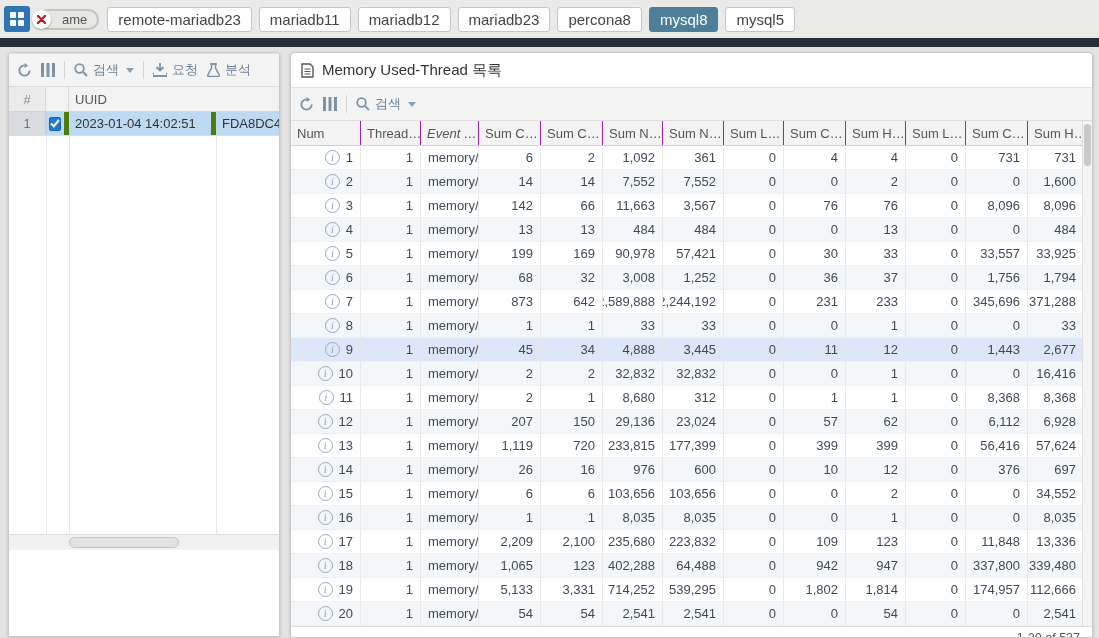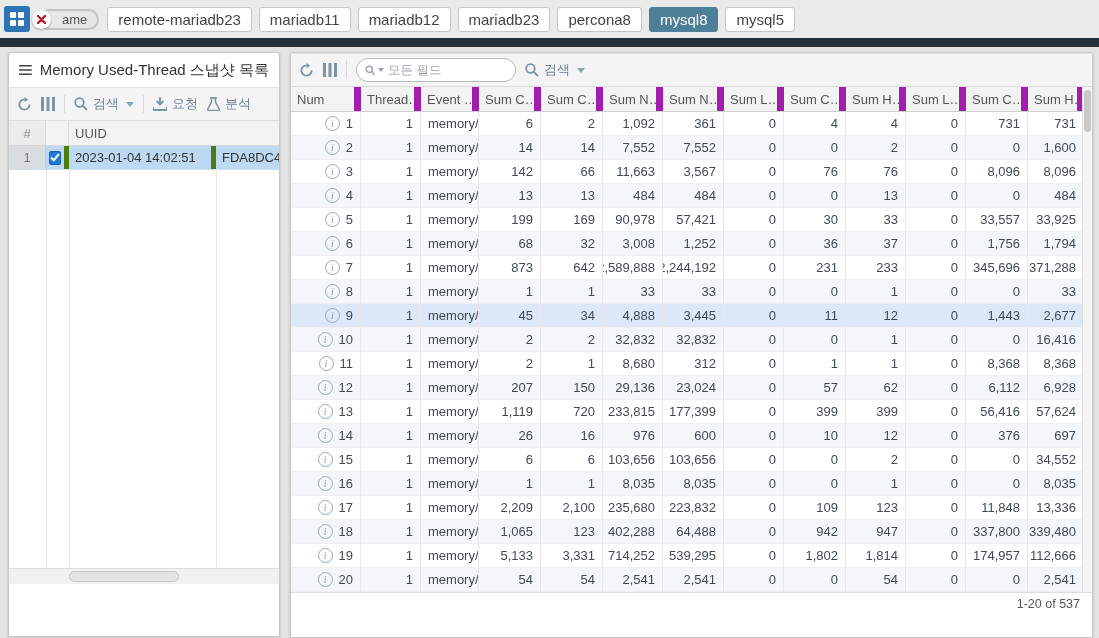--- a/index.html
+++ b/index.html
@@ -45,21 +45,21 @@
   .lbody .vline { position:absolute; top:0; bottom:0; width:1px; background:#e7e7e7; }
   .checkbox { width:14px; height:14px; background:#1e79d0; border:1px solid #1665b2; border-radius:2px; display:flex; align-items:center; justify-content:center; cursor:pointer; }
 
   .hscroll { height:16px; background:#f1f1f1; border-top:1px solid #ddd; position:relative; }
   .hscroll .thumb { position:absolute; left:60px; top:2px; width:110px; height:11px; background:#e3e3e3; border:1px solid #c6c6c6; border-radius:6px; cursor:pointer; }
   .lstatus { height:23px; border-top:1px solid #c9c9c9; background:#fbfbfb; display:flex; align-items:center; justify-content:space-between; padding:0 8px; font-size:13px; color:#555; }
 
   
   .rtable { position:relative; }
   .rhead { display:flex; height:25px; background:#f3f3f3; border-bottom:1px solid #cfcfcf; font-size:13px; color:#555; }
-  .rhead > div { display:flex; align-items:center; padding:0 6px; border-right:7px solid #a21caf; overflow:hidden; white-space:nowrap; }
+  .rhead > div { display:flex; align-items:center; padding:0 6px; border-right:1px solid #a21caf; overflow:hidden; white-space:nowrap; }
   .rrow { display:flex; height:24px; font-size:13px; color:#404a55; background:#fff; }
   .rrow.stripe { background:#f3f7fa; }
   .rrow.hl { background:#dce8f8; }
   .rrow > div { display:flex; align-items:center; padding:0 7px; border-right:1px solid #e8e8e8; border-bottom:1px solid #f0f0f0; overflow:hidden; white-space:nowrap; }
   .cell-r { justify-content:flex-end; }
   .cell-l { justify-content:flex-start; }
   .info-ic { width:15px; height:15px; border:1px solid #9aa9bd; border-radius:50%; color:#8a9bb0; font-size:10px; font-family:"Liberation Serif",serif; font-style:italic; display:flex; align-items:center; justify-content:center; margin-right:6px; flex:0 0 auto; cursor:pointer; }
   .vscroll { position:absolute; right:0; top:0; bottom:0; width:10px; background:#f4f4f4; border-left:1px solid #ddd; }
   .vscroll .thumb { position:absolute; left:1px; top:3px; width:7px; height:42px; background:#c9c9c9; border-radius:4px; cursor:pointer; }
   .rstatus { height:22px; border-top:1px solid #ddd; background:#fff; display:flex; align-items:center; justify-content:flex-end; padding:0 12px; font-size:12.5px; color:#555; }
@@ -92,26 +92,20 @@
       <div class="tab">mariadb12</div>
       <div class="tab">mariadb23</div>
       <div class="tab">percona8</div>
       <div class="tab active">mysql8</div>
       <div class="tab">mysql5</div>
     </div>
 </div>
 <div class="darkstrip"></div>
 
 <div class="card" id="left-card">
-  <div class="card-title">
-    <svg width="15" height="12" viewBox="0 0 15 12">
-      <path d="M0 1h15M0 6h15M0 11h15" stroke="#444" stroke-width="1.8"></path>
-    </svg>
-    <span>Memory Used-Thread 스냅샷 목록</span>
-  </div>
   <div class="toolbar">
     <span class="tb-item">
       <svg width="15" height="15" viewBox="0 0 16 16">
         <path d="M13.5 8 A5.5 5.5 0 1 1 8 2.5" fill="none" stroke="#7d93a6" stroke-width="2"></path>
         <path d="M8 0 L12 2.8 L8 5.4 Z" fill="#7d93a6"></path>
       </svg>
     </span>
     <span class="tb-item">
       <svg width="14" height="14" viewBox="0 0 14 14">
         <rect x="0" y="0" width="3" height="14" fill="#7d93a6"></rect>
@@ -166,58 +160,57 @@
     <div class="vline" style="left:37px"></div>
     <div class="vline" style="left:60px"></div>
     <div class="vline" style="left:207px"></div>
   </div>
   <div class="hscroll">
     <div class="thumb"></div>
   </div>
 </div>
 
 <div class="card" id="right-card">
+  <div class="card-title">
+    <svg width="13" height="15" viewBox="0 0 13 15">
+      <path d="M1 1 H9 L12 4 V14 H1 Z" fill="none" stroke="#555" stroke-width="1.4"></path>
+      <path d="M3.5 6 H9.5 M3.5 8.5 H9.5 M3.5 11 H9.5" stroke="#555" stroke-width="1"></path>
+    </svg>
+    <span>Memory Used-Thread 목록</span>
+  </div>
   <div class="toolbar">
     <span class="tb-item">
       <svg width="15" height="15" viewBox="0 0 16 16">
         <path d="M13.5 8 A5.5 5.5 0 1 1 8 2.5" fill="none" stroke="#7d93a6" stroke-width="2"></path>
         <path d="M8 0 L12 2.8 L8 5.4 Z" fill="#7d93a6"></path>
       </svg>
     </span>
     <span class="tb-item">
       <svg width="14" height="14" viewBox="0 0 14 14">
         <rect x="0" y="0" width="3" height="14" fill="#7d93a6"></rect>
           <rect x="5.5" y="0" width="3" height="14" fill="#7d93a6"></rect>
           <rect x="11" y="0" width="3" height="14" fill="#7d93a6"></rect>
       </svg>
     </span>
     <span class="tb-sep"></span>
-    <div class="search-box">
-      <svg width="11" height="11" viewBox="0 0 14 14">
-        <circle cx="5.5" cy="5.5" r="4" fill="none" stroke="#9aa3ab" stroke-width="1.8"></circle>
-          <path d="M8.8 8.8 L12.5 12.5" stroke="#9aa3ab" stroke-width="1.8"></path>
-      </svg>
-      <span class="caret" style="border-top-color:#9aa3ab;border-left-width:3px;border-right-width:3px;border-top-width:4px;margin-left:-2px;"></span>
-      <input type="text" placeholder="모든 필드" style="">
-    </div>
     <span class="tb-item">
       <svg width="14" height="14" viewBox="0 0 14 14">
         <circle cx="5.5" cy="5.5" r="4.3" fill="none" stroke="#7d93a6" stroke-width="1.8"></circle>
           <path d="M9 9 L13 13" stroke="#7d93a6" stroke-width="1.8"></path>
       </svg>
       <span>검색</span>
       <span class="caret"></span>
     </span>
   </div>
 
   <div class="rtable">
     <div class="rhead" id="rhead">
         <div style="width: 70px;">Num</div>
         <div style="width: 60px;">Thread…</div>
-        <div style="width: 58px;">Event …</div>
+        <div style="width: 58px; font-style: italic;">Event …</div>
         <div style="width: 62px;">Sum C…</div>
         <div style="width: 62px;">Sum C…</div>
         <div style="width: 60px;">Sum N…</div>
         <div style="width: 61px;">Sum N…</div>
         <div style="width: 60px;">Sum L…</div>
         <div style="width: 62px;">Sum C…</div>
         <div style="width: 60px;">Sum H…</div>
         <div style="width: 60px;">Sum L…</div>
         <div style="width: 62px;">Sum C…</div>
         <div style="width: 56px;">Sum H…</div>

